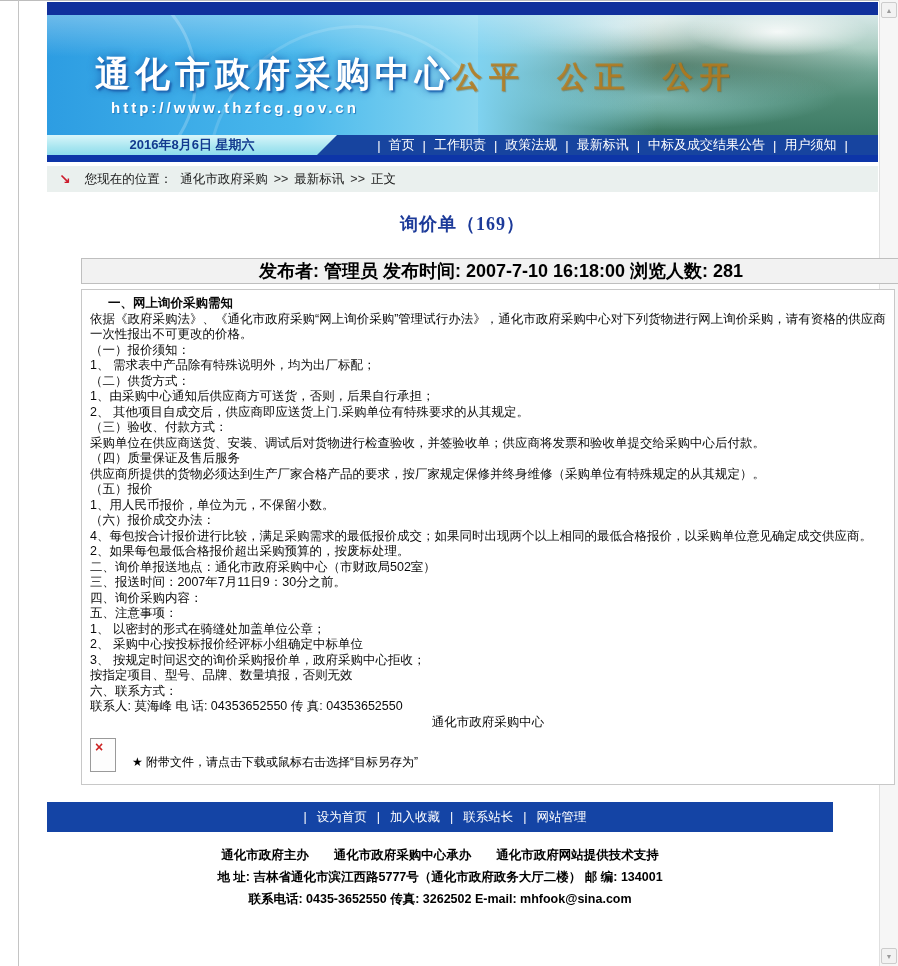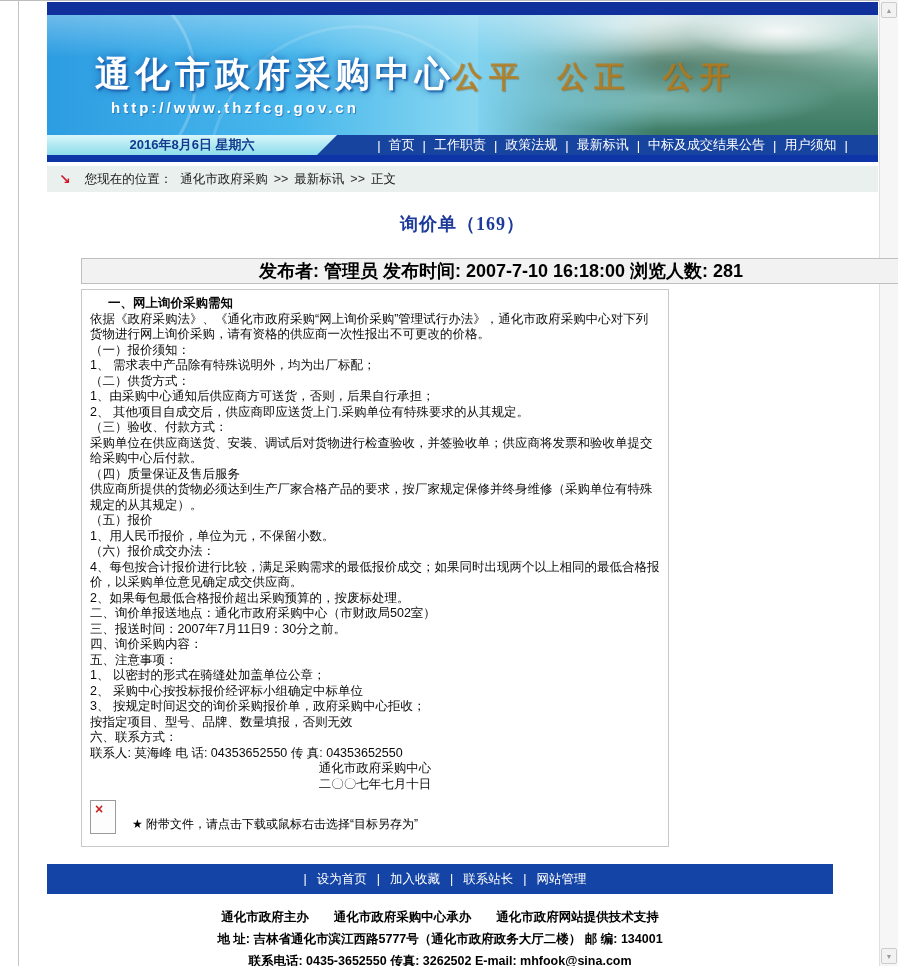--- a/index.html
+++ b/index.html
@@ -62,21 +62,21 @@
   .bc-arrow { color:#cc1a2b; font-weight:bold; font-size:14px; margin-right:14px; }
   .bc-label { margin-right:8px; }
   .bc-items a { color:#1a1a1a; text-decoration:none; cursor:pointer; }
   .bc-items .sep { margin:0 6px; color:#333; }
 
   .article { padding-top:20px; }
   .article-title { text-align:center; color:#1c3a99; font-size:18px; font-weight:bold;
     font-family:"Liberation Serif","DejaVu Serif",serif; letter-spacing:1px; }
   .meta-bar { width:840px; margin:22px 0 0 34px; height:26px; line-height:24px; background:#f2f2f2;
     border:1px solid #bfbfbf; text-align:center; font-weight:bold; font-size:18px; color:#000; }
-  .content-box { width:588px; margin:5px 0 0 34px; border:1px solid #c8c8c8; background:#ffffff;
+  .content-box { width:814px; margin:5px 0 0 34px; border:1px solid #c8c8c8; background:#ffffff;
     padding:6px 8px 12px 8px; font-size:12.5px; line-height:15.5px; color:#0a0a0a; }
   .content-box .line { min-height:15.5px; }
   .content-box .line.bold { font-weight:bold; }
   .content-box .line.indent { padding-left:18px; }
   .content-box .line.center { text-align:center; }
 
   .attachment { margin-top:8px; display:flex; align-items:flex-end; }
   .broken-img { position:relative; width:26px; height:34px; border:1px solid #9a9a9a; background:#fdfdfd;
     flex:0 0 auto; cursor:pointer; }
   .red-x { position:absolute; top:1px; left:4px; color:#cc2222; font-weight:bold; font-size:14px; }
@@ -166,21 +166,20 @@
           <div class="line">三、报送时间：2007年7月11日9：30分之前。</div>
           <div class="line">四、询价采购内容：</div>
           <div class="line">五、注意事项：</div>
           <div class="line">1、 以密封的形式在骑缝处加盖单位公章；</div>
           <div class="line">2、 采购中心按投标报价经评标小组确定中标单位</div>
           <div class="line">3、 按规定时间迟交的询价采购报价单，政府采购中心拒收；</div>
           <div class="line">按指定项目、型号、品牌、数量填报，否则无效</div>
           <div class="line">六、联系方式：</div>
           <div class="line">联系人: 莫海峰 电 话: 04353652550 传 真: 04353652550</div>
           <div class="line center">通化市政府采购中心</div>
-          <div class="line center">二〇〇七年七月十日</div>
         </div>
       <div class="attachment">
         <span class="broken-img">
             <span class="red-x">×</span>
           </span>
         <span class="attach-note">★ 附带文件，请点击下载或鼠标右击选择“目标另存为”</span>
       </div>
     </div>
   </div>
 

